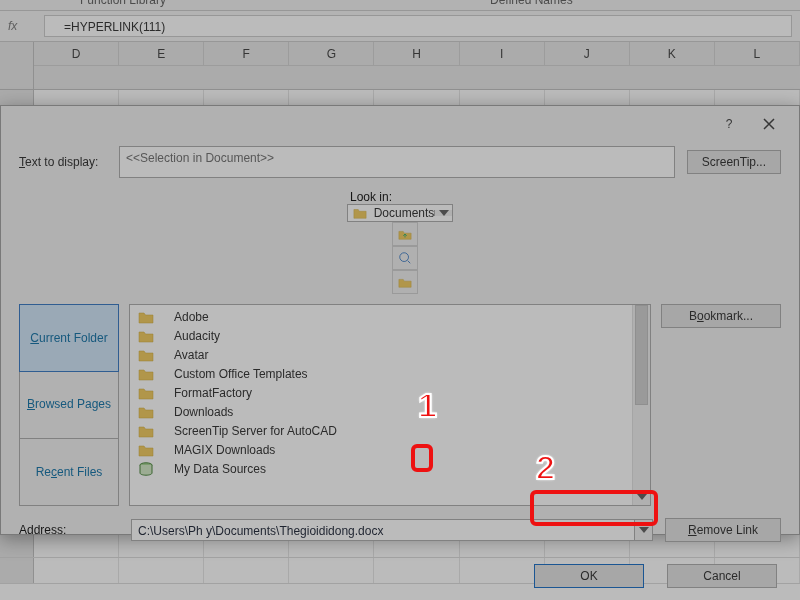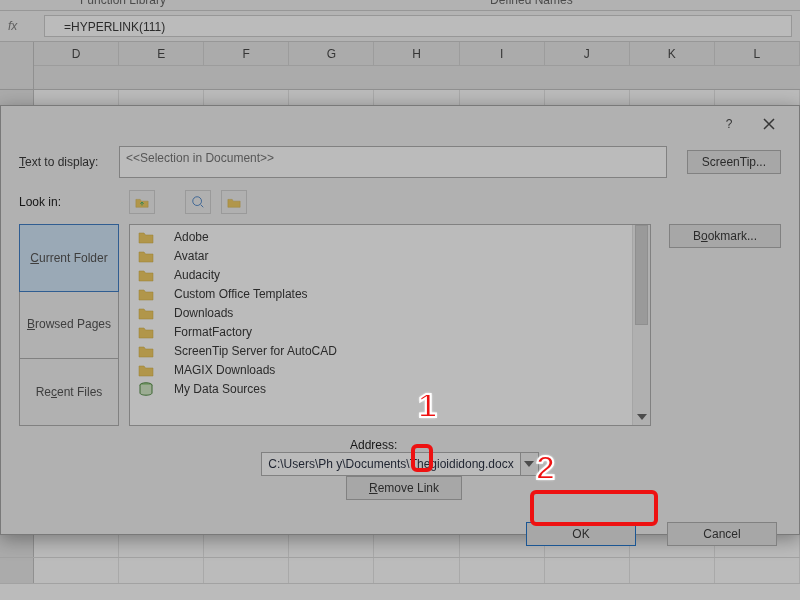--- a/index.html
+++ b/index.html
@@ -29,52 +29,52 @@
   
   .dialog { position:absolute; top:105px; left:0; width:800px; height:430px; background:#f0f0f0; border:1px solid #9a9a9a; box-shadow:0 4px 18px rgba(0,0,0,0.4); z-index:10;}
   .dlg-titlebar { height:36px; display:flex; justify-content:flex-end; align-items:center; padding:0 10px;}
   .dlg-titlebar .tbtn { width:40px; height:28px; display:flex; align-items:center; justify-content:center; color:#333; }
   .dlg-titlebar .tbtn svg { width:14px; height:14px; stroke:#333; stroke-width:1.5; fill:none;}
   .dlg-body { padding: 4px 18px 10px 18px; }
   .row-field { display:flex; align-items:center; margin-bottom:12px; }
   .row-field .lbl { width:100px; color:#222; }
   .row-field .lbl .ul { text-decoration: underline; }
   .txt { flex:1; height:32px; border:1px solid #a7a7a7; background:#fff; padding:0 6px; line-height:22px; color:#666;}
-  .btn { height:24px; padding:0 14px; border:1px solid #a7a7a7; background:#e1e1e1; color:#222; display:inline-flex; align-items:center; justify-content:center; min-width:94px;margin-left:8px; }
+  .btn { height:24px; padding:0 14px; border:1px solid #a7a7a7; background:#e1e1e1; color:#222; display:inline-flex; align-items:center; justify-content:center; min-width:94px; }
   .btn .ul { text-decoration: underline; }
 
-  .lookin-row { display:flex; align-items:center; margin-bottom:10px;}
+  .lookin-row { display:flex; align-items:center; margin-bottom:10px;flex-direction:column;}
   .lookin-row .lbl { width:100px; }
   .combo { flex:1; display:flex; align-items:center; border:1px solid #a7a7a7; background:#fff; height:22px; position:relative; padding-left:4px; max-width:380px;}
   .combo .cicon { width:16px; height:16px; display:inline-flex; align-items:center; justify-content:center; margin-right:6px; color:#c9a227;}
   .combo .ctext { flex:1; color:#222;}
   .combo .drop { width:18px; height:100%; border-left:1px solid #a7a7a7; display:flex; align-items:center; justify-content:center; background:#efefef;}
   .iconbtn { width:26px; height:24px; border:1px solid #ccc; margin-left:10px; background:#efefef; display:flex; align-items:center; justify-content:center; color:#c9a227; }
   .iconbtn svg, .combo .cicon svg { width:14px; height:14px; }
 
   .main-area { display:flex; gap:10px; }
   .leftcol { width:100px; display:flex; flex-direction:column; border:1px solid #a7a7a7; }
-  .leftcol .tab { flex:1; display:flex; align-items:center; justify-content:center; text-align:center; padding:14px 4px; border-bottom:1px solid #a7a7a7; color:#404040; background:#f0f0f0;}
+  .leftcol .tab { flex:1; display:flex; align-items:center; justify-content:center; text-align:center; padding:14px 4px; border-bottom:1px solid #a7a7a7; color:#0369a1; background:#f0f0f0;}
   .leftcol .tab.active { background:#cde3f7; border:1px solid #2a6fbf; margin:-1px; z-index:1;}
   .leftcol .tab:last-child { border-bottom:none;}
   .leftcol .tab .ul { text-decoration: underline;}
 
   .filelist-wrap { flex:1; display:flex; border:1px solid #a7a7a7; background:#fff; height:202px; }
   .filelist { flex:1; overflow:hidden; padding:2px 0;}
   .file { display:flex; align-items:center; height:19px; padding:0 8px; color:#222;gap:12px;}
   .file .ficon { width:16px; height:16px; margin-right:8px; display:inline-flex; align-items:center; justify-content:center;}
   .file .ficon.folder { color:#e5c354;}
   .file .ficon.db { color:#3a7b2a;}
   .scroll { width:18px; background:#efefef; border-left:1px solid #ddd; position:relative;}
   .scroll .thumb { position:absolute; top:0; left:2px; right:2px; height:100px; background:#cdcdcd; border:1px solid #bcbcbc;}
   .scroll .arrow { position:absolute; left:0; right:0; height:16px; display:flex; align-items:center; justify-content:center; color:#666;}
   .scroll .arrow.up { top:0;} .scroll .arrow.down { bottom:0;}
 
   .rightcol { width:120px; display:flex; flex-direction:column; gap:12px;}
-  .addr-row { display:flex; align-items:center; margin-top:12px; flex-direction:column;}
+  .addr-row { display:flex; align-items:center; margin-top:12px; gap:12px;}
   .addr-row .lbl { width:100px;}
   .addr-combo { flex:1; display:flex; border:1px solid #a7a7a7; background:#fff; height:22px;}
   .addr-combo .atext { flex:1; padding:0 6px; line-height:22px; color:#0f172a; white-space:nowrap; overflow:hidden;}
   .addr-combo .drop { width:18px; border-left:1px solid #a7a7a7; background:#efefef; display:flex; align-items:center; justify-content:center;}
 
   .footer { display:flex; justify-content:flex-end; gap:23px; margin-top:22px; padding-right:4px;}
   .btn.ok { min-width:110px; background:#e1e1e1; border:1px solid #0a64c2;}
   .btn.cancel { min-width:110px;}
 
   
@@ -363,20 +363,31 @@
       <div class="lbl"><span class="ul">T</span>ext to display:</div>
       <div class="txt">&lt;&lt;Selection in Document&gt;&gt;</div>
       <div style="width:12px"></div>
       <div class="btn">
           <span>ScreenTip...</span>
         </div>
     </div>
 
     <div class="lookin-row">
       <div class="lbl"><span class="ul">L</span>ook in:</div>
+      <div class="combo">
+        <span class="cicon">
+          <svg viewBox="0 0 16 16">
+              <path class="folder-svg" d="M1 4h5l1 2h8v8H1z"></path>
+            </svg>
+        </span>
+        <span class="ctext">Documents</span>
+        <span class="drop">
+            <span class="chev"></span>
+          </span>
+      </div>
       <div class="iconbtn">
         <svg viewBox="0 0 16 16">
             <path class="folder-svg" d="M1 5h5l1 2h8v7H1z"></path>
             <path d="M8 12V8M6 10l2-2 2 2" stroke="#2a6" fill="none"></path>
           </svg>
       </div>
       <div style="width:20px"></div>
       <div class="iconbtn">
         <svg viewBox="0 0 16 16">
             <circle cx="7" cy="7" r="5" fill="none" stroke="#2a6fbf"></circle>
@@ -412,53 +423,53 @@
                 </svg>
               </span>
               <span>Adobe</span>
             </div>
             <div class="file">
               <span class="ficon folder">
                 <svg viewBox="0 0 16 16">
                   <path class="folder-svg" d="M1 4h5l1.5 2H15v8H1z"></path>
                 </svg>
               </span>
+              <span>Audacity</span>
+            </div>
+            <div class="file">
+              <span class="ficon folder">
+                <svg viewBox="0 0 16 16">
+                  <path class="folder-svg" d="M1 4h5l1.5 2H15v8H1z"></path>
+                </svg>
+              </span>
               <span>Avatar</span>
             </div>
             <div class="file">
               <span class="ficon folder">
                 <svg viewBox="0 0 16 16">
                   <path class="folder-svg" d="M1 4h5l1.5 2H15v8H1z"></path>
                 </svg>
               </span>
-              <span>Audacity</span>
-            </div>
-            <div class="file">
-              <span class="ficon folder">
-                <svg viewBox="0 0 16 16">
-                  <path class="folder-svg" d="M1 4h5l1.5 2H15v8H1z"></path>
-                </svg>
-              </span>
               <span>Custom Office Templates</span>
             </div>
             <div class="file">
               <span class="ficon folder">
                 <svg viewBox="0 0 16 16">
                   <path class="folder-svg" d="M1 4h5l1.5 2H15v8H1z"></path>
                 </svg>
               </span>
+              <span>FormatFactory</span>
+            </div>
+            <div class="file">
+              <span class="ficon folder">
+                <svg viewBox="0 0 16 16">
+                  <path class="folder-svg" d="M1 4h5l1.5 2H15v8H1z"></path>
+                </svg>
+              </span>
               <span>Downloads</span>
-            </div>
-            <div class="file">
-              <span class="ficon folder">
-                <svg viewBox="0 0 16 16">
-                  <path class="folder-svg" d="M1 4h5l1.5 2H15v8H1z"></path>
-                </svg>
-              </span>
-              <span>FormatFactory</span>
             </div>
             <div class="file">
               <span class="ficon folder">
                 <svg viewBox="0 0 16 16">
                   <path class="folder-svg" d="M1 4h5l1.5 2H15v8H1z"></path>
                 </svg>
               </span>
               <span>ScreenTip Server for AutoCAD</span>
             </div>
             <div class="file">

